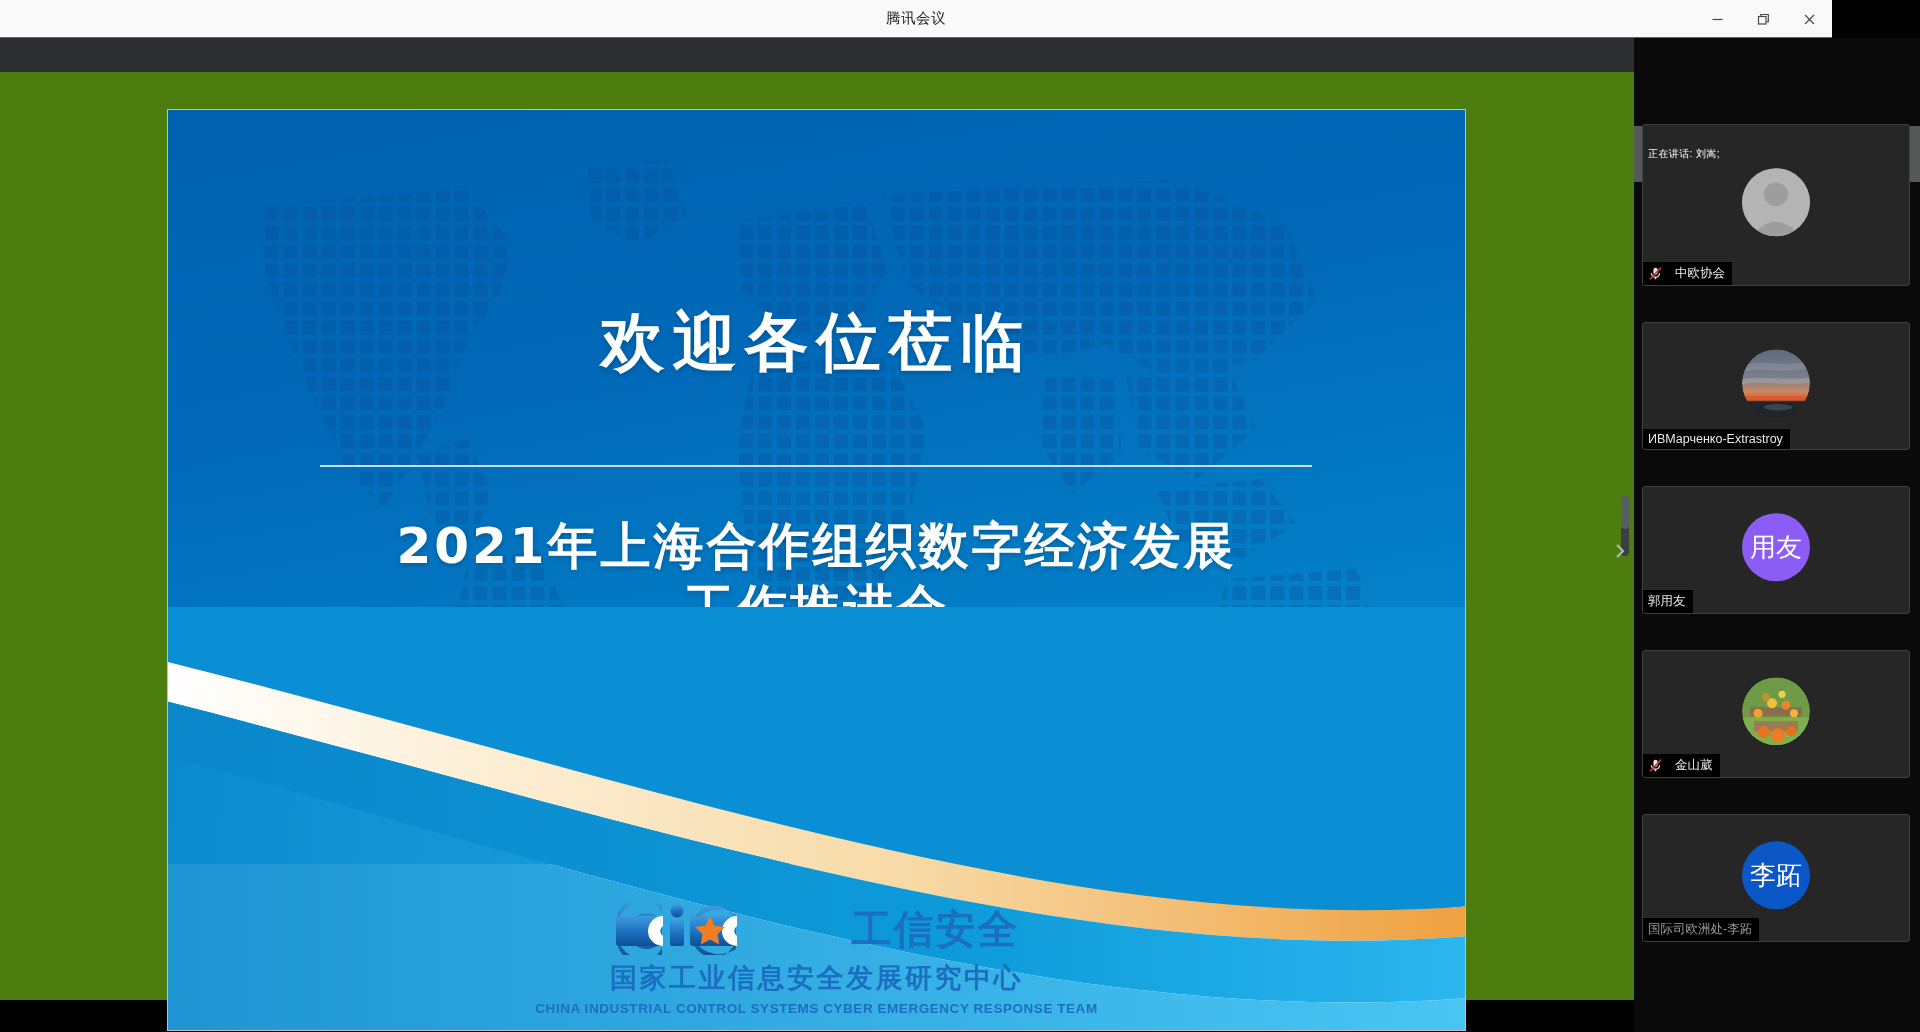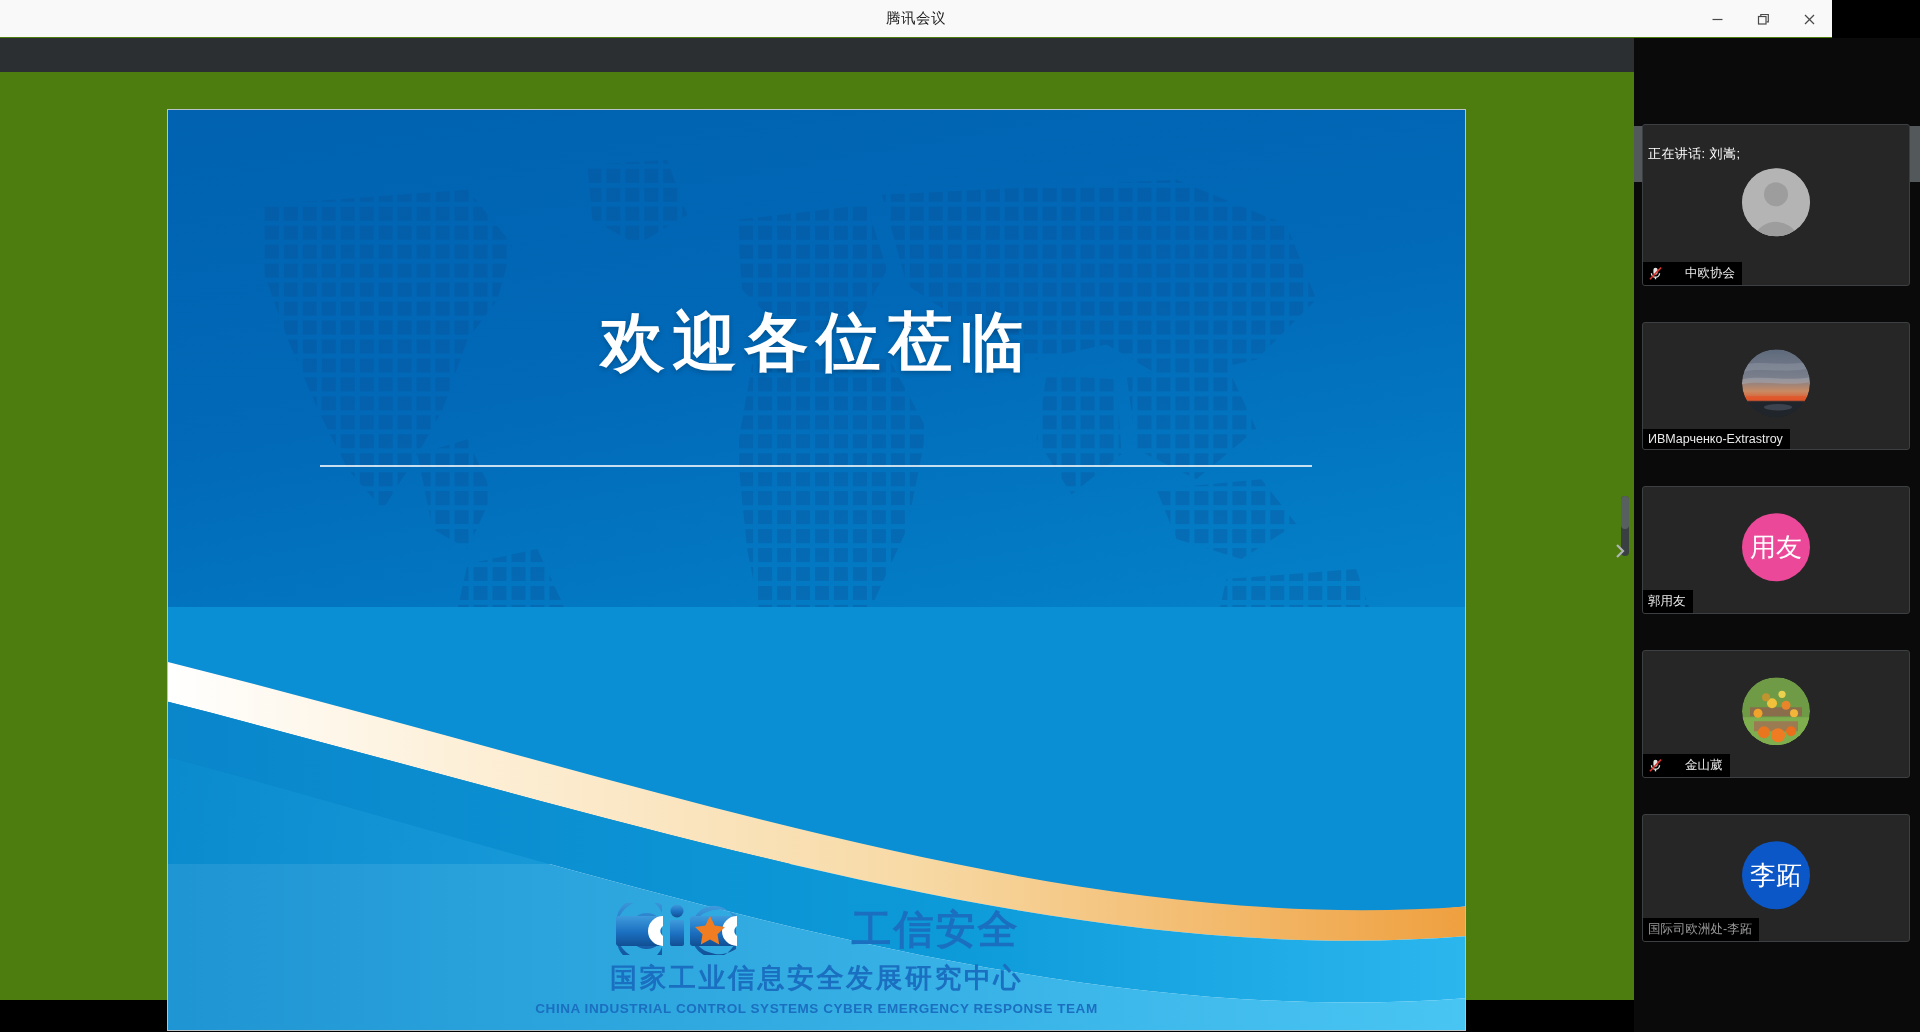--- a/index.html
+++ b/index.html
@@ -107,21 +107,21 @@
   #panel{
     position:absolute; left:1634px; top:38px; width:286px; height:994px;
     background:#0a0a0a;
   }
   #speaker-banner{
     position:absolute; left:0; top:88px; width:286px; height:56px;
     background:#53585b; display:flex; align-items:center; padding:0 14px;
     overflow:hidden;
   }
   #speaker-banner .stext{
-    color:#fff; font-size:13px; letter-spacing:.4px; z-index:2;
+    color:#fff; font-size:10px; letter-spacing:.4px; z-index:2;
   }
   #speaker-banner .mark{
     position:absolute; right:8px; top:9px; opacity:.35;
   }
   #tiles{
     position:absolute; left:0; top:144px; width:286px; height:850px;
     padding:0 8px;
   }
   .tile{
     position:relative; width:268px; height:128px; margin-bottom:4px;
@@ -129,28 +129,28 @@
     overflow:hidden;
     margin-top:36px;
   }
   .tile.first{ margin-top:-58px; height:162px; }
   .tile .avatar{
     position:absolute; left:50%; top:50%; transform:translate(-50%,-54%);
     width:68px; height:68px; border-radius:50%; overflow:hidden;
     display:flex; align-items:center; justify-content:center;
   }
   .tile .avatar.txt{
-    background:#ec4899; color:#fff; font-size:26px; font-weight:500;
+    background:#8b5cf6; color:#fff; font-size:26px; font-weight:500;
     font-family:"DejaVu Sans","Liberation Sans",sans-serif;
   }
   .tile .avatar.txt.deep{ background:#0c57c8; }
   .tile .avatar.gray{ background:#9a9a9a; }
   .tile .namebar{
     position:absolute; left:0; bottom:0; max-width:100%;
-    background:#000; display:flex; align-items:center; gap:22px;
+    background:#000; display:flex; align-items:center; gap:12px;
     padding:3px 7px 3px 5px;
   }
   .tile .namebar .nm{
     color:#e9e9e9; font-size:12.5px; white-space:nowrap;
   }
   .tile .namebar .nm.dim{ color:#9a9a9a; }
   .mic-muted{ display:block; flex:0 0 auto; }
 </style>
 </head>
 <body>
@@ -216,20 +216,24 @@
               <path d="M1060,470 L1190,460 L1215,535 L1160,590 L1080,570 L1050,515 Z"></path>
               <path d="M1205,600 L1250,595 L1260,635 L1220,645 Z"></path>
             </g>
           </mask>
         </defs>
         <rect width="1299" height="756" fill="url(#dots)" mask="url(#landmask)"></rect>
       </svg>
 
       <div class="slide-title">欢迎各位莅临</div>
       <div class="divider"></div>
+      <div class="slide-subtitle">
+        <span class="l1">2021年上海合作组织数字经济发展</span>
+        <span class="l2">工作推进会</span>
+      </div>
 
       <svg class="swoosh" viewBox="0 0 1299 424" preserveAspectRatio="none">
         <defs>
           <linearGradient id="gOrange" x1="0" y1="0" x2="1" y2="0">
             <stop offset="0%" stop-color="#ffffff"></stop>
             <stop offset="22%" stop-color="#fdf0d9"></stop>
             <stop offset="58%" stop-color="#f7d9a4"></stop>
             <stop offset="100%" stop-color="#efa03f"></stop>
           </linearGradient>
           <linearGradient id="gBlue1" x1="0" y1="0" x2="1" y2="0">

